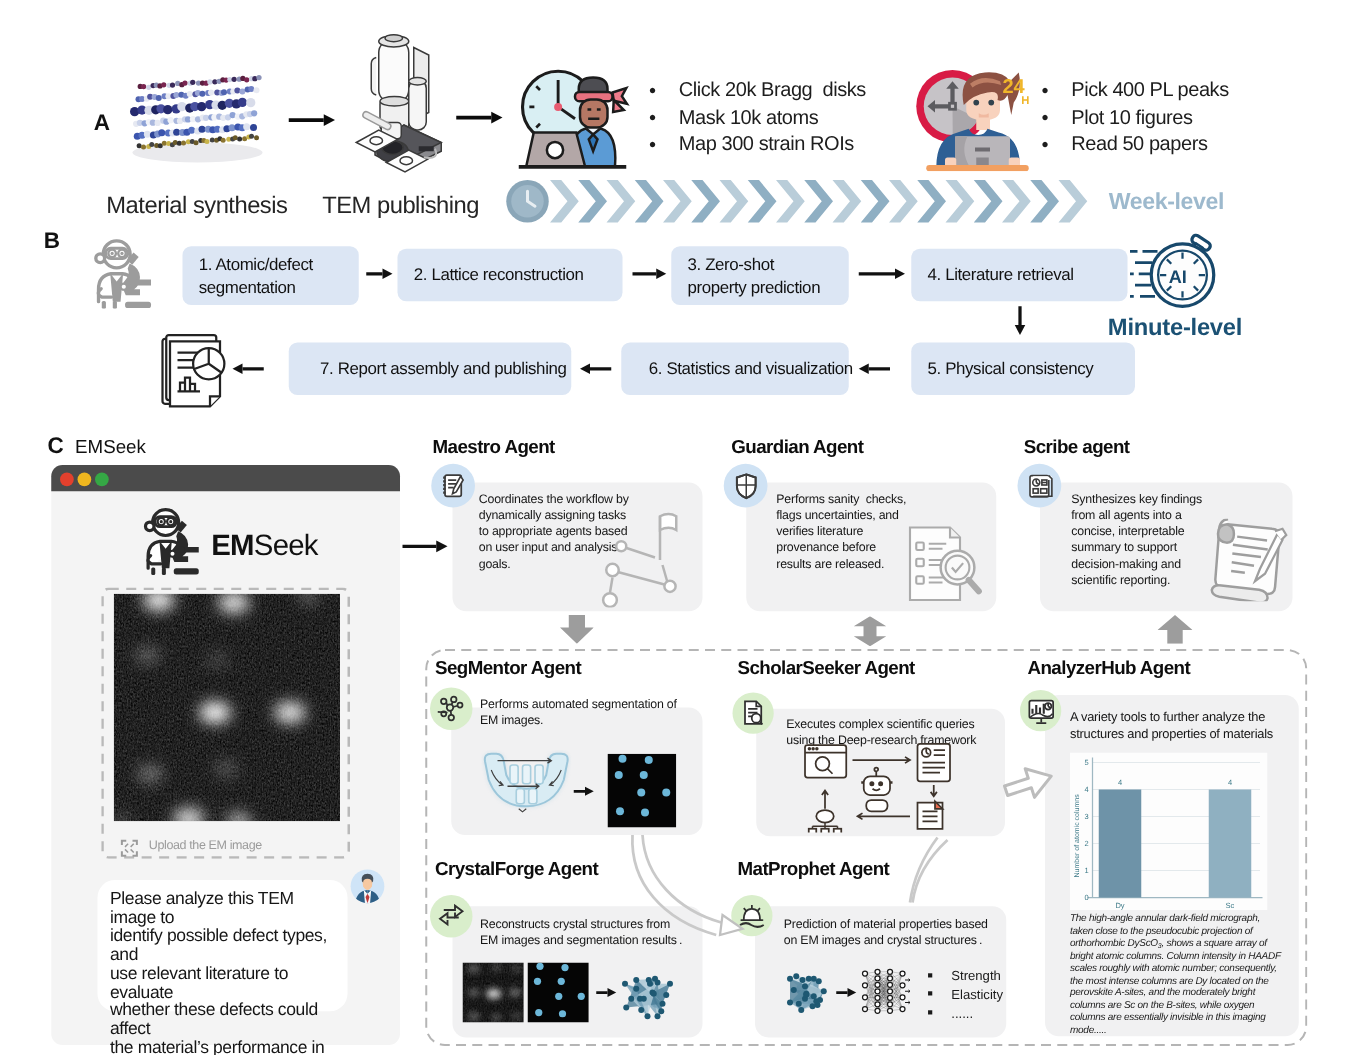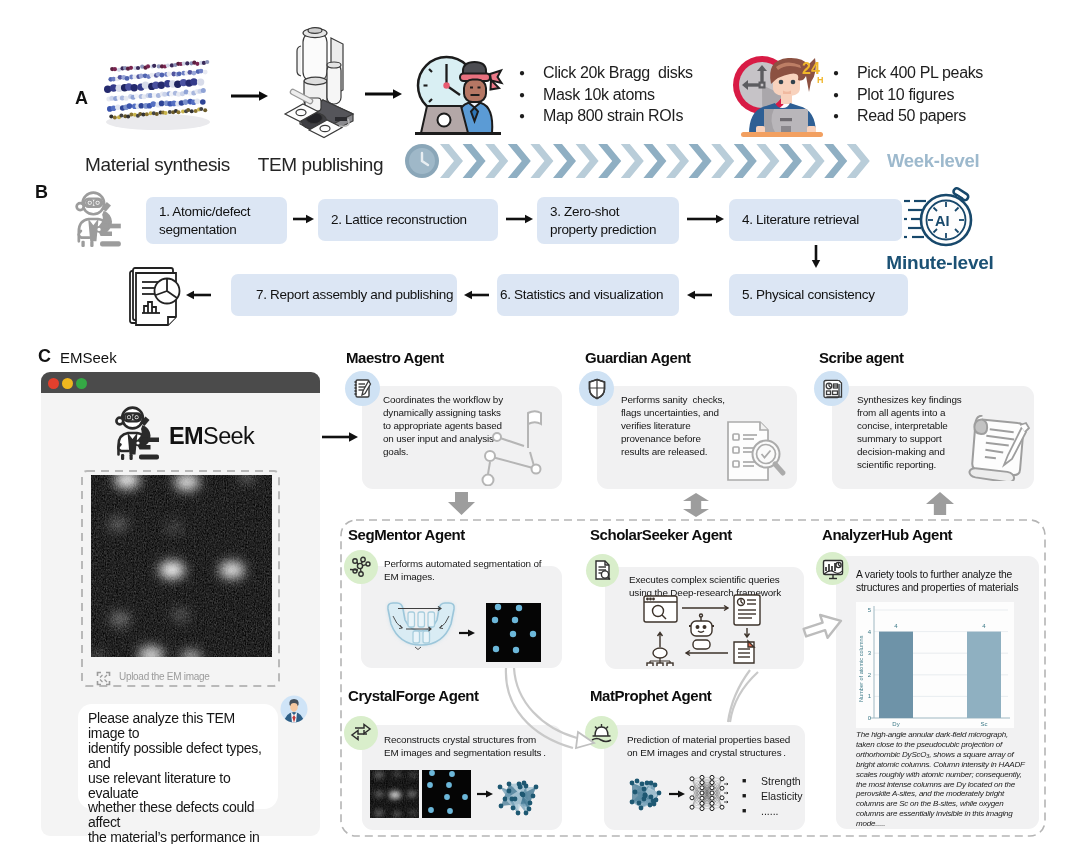--- a/index.html
+++ b/index.html
@@ -232,21 +232,21 @@
       <div style="display:flex;margin-bottom:8px">
         <span style="width:24px;font-size:10px;line-height:13.6px">●</span>
         <span>Click 20k Bragg&nbsp; disks</span>
       </div>
       <div style="display:flex;margin-bottom:8px">
         <span style="width:24px;font-size:10px;line-height:13.6px">●</span>
         <span>Mask 10k atoms</span>
       </div>
       <div style="display:flex;margin-bottom:8px">
         <span style="width:24px;font-size:10px;line-height:13.6px">●</span>
-        <span>Map 800 strain ROIs</span>
+        <span>Map 300 strain ROIs</span>
       </div>
     </div>
 <svg style="position:absolute;left:729px;top:52px" width="96" height="85">
 <circle cx="33" cy="33" r="29" fill="#d81b45"></circle>
 <circle cx="33" cy="33" r="23" fill="#c6c3c7"></circle>
 <path d="M33 33 L56 33 A 23 23 0 0 1 43 54 Z" fill="#aaa7ab" transform="rotate(25 33 33)"></path>
 <g stroke="#5c5c60" stroke-width="3.4" fill="none">
 <line x1="33" y1="33" x2="33" y2="17"></line>
         <line x1="33" y1="33" x2="17" y2="33"></line>
 </g>
@@ -338,21 +338,21 @@
 <circle cx="17" cy="12.3" r="1.25" fill="#9c9c9c" stroke="none"></circle>
 <circle cx="24.6" cy="12.3" r="1.25" fill="#9c9c9c" stroke="none"></circle>
 <circle cx="26" cy="38" r="2.4" stroke-width="1.6"></circle>
 </g>
 </svg>
 <div class="bbox" style="left:146px;top:197px;width:141px;height:47px;padding-left:13px">1. Atomic/defect<br>segmentation</div>
 <div class="bbox" style="left:318px;top:199px;width:180px;height:42px;padding-left:13px">2. Lattice reconstruction</div>
 <div class="bbox" style="left:537px;top:197px;width:142px;height:47px;padding-left:13px">3. Zero-shot<br>property prediction</div>
 <div class="bbox" style="left:729px;top:199px;width:173px;height:42px;padding-left:13px">4. Literature retrieval</div>
 <div class="bbox" style="left:729px;top:274px;width:179px;height:42px;padding-left:13px">5. Physical consistency</div>
-<div class="bbox" style="left:497px;top:274px;width:182px;height:42px;padding-left:3px">6. Statistics and visualization</div>
+<div class="bbox" style="left:497px;top:274px;width:182px;height:42px;padding-left:22px">6. Statistics and visualization</div>
 <div class="bbox" style="left:231px;top:274px;width:226px;height:42px;padding-left:25px">7. Report assembly and publishing</div>
 <svg style="position:absolute;left:291px;top:210px" width="26" height="18">
       <line x1="2" y1="9" x2="15.0" y2="9.0" stroke="#111" stroke-width="2.6"></line>
       <polygon points="23,9 15.0,4.8 15.0,13.2" fill="#111"></polygon>
     </svg>
 <svg style="position:absolute;left:504px;top:210px" width="32" height="18">
       <line x1="2" y1="9" x2="21.0" y2="9.0" stroke="#111" stroke-width="2.6"></line>
       <polygon points="29,9 21.0,4.8 21.0,13.2" fill="#111"></polygon>
     </svg>
 <svg style="position:absolute;left:685px;top:210px" width="42" height="18">

